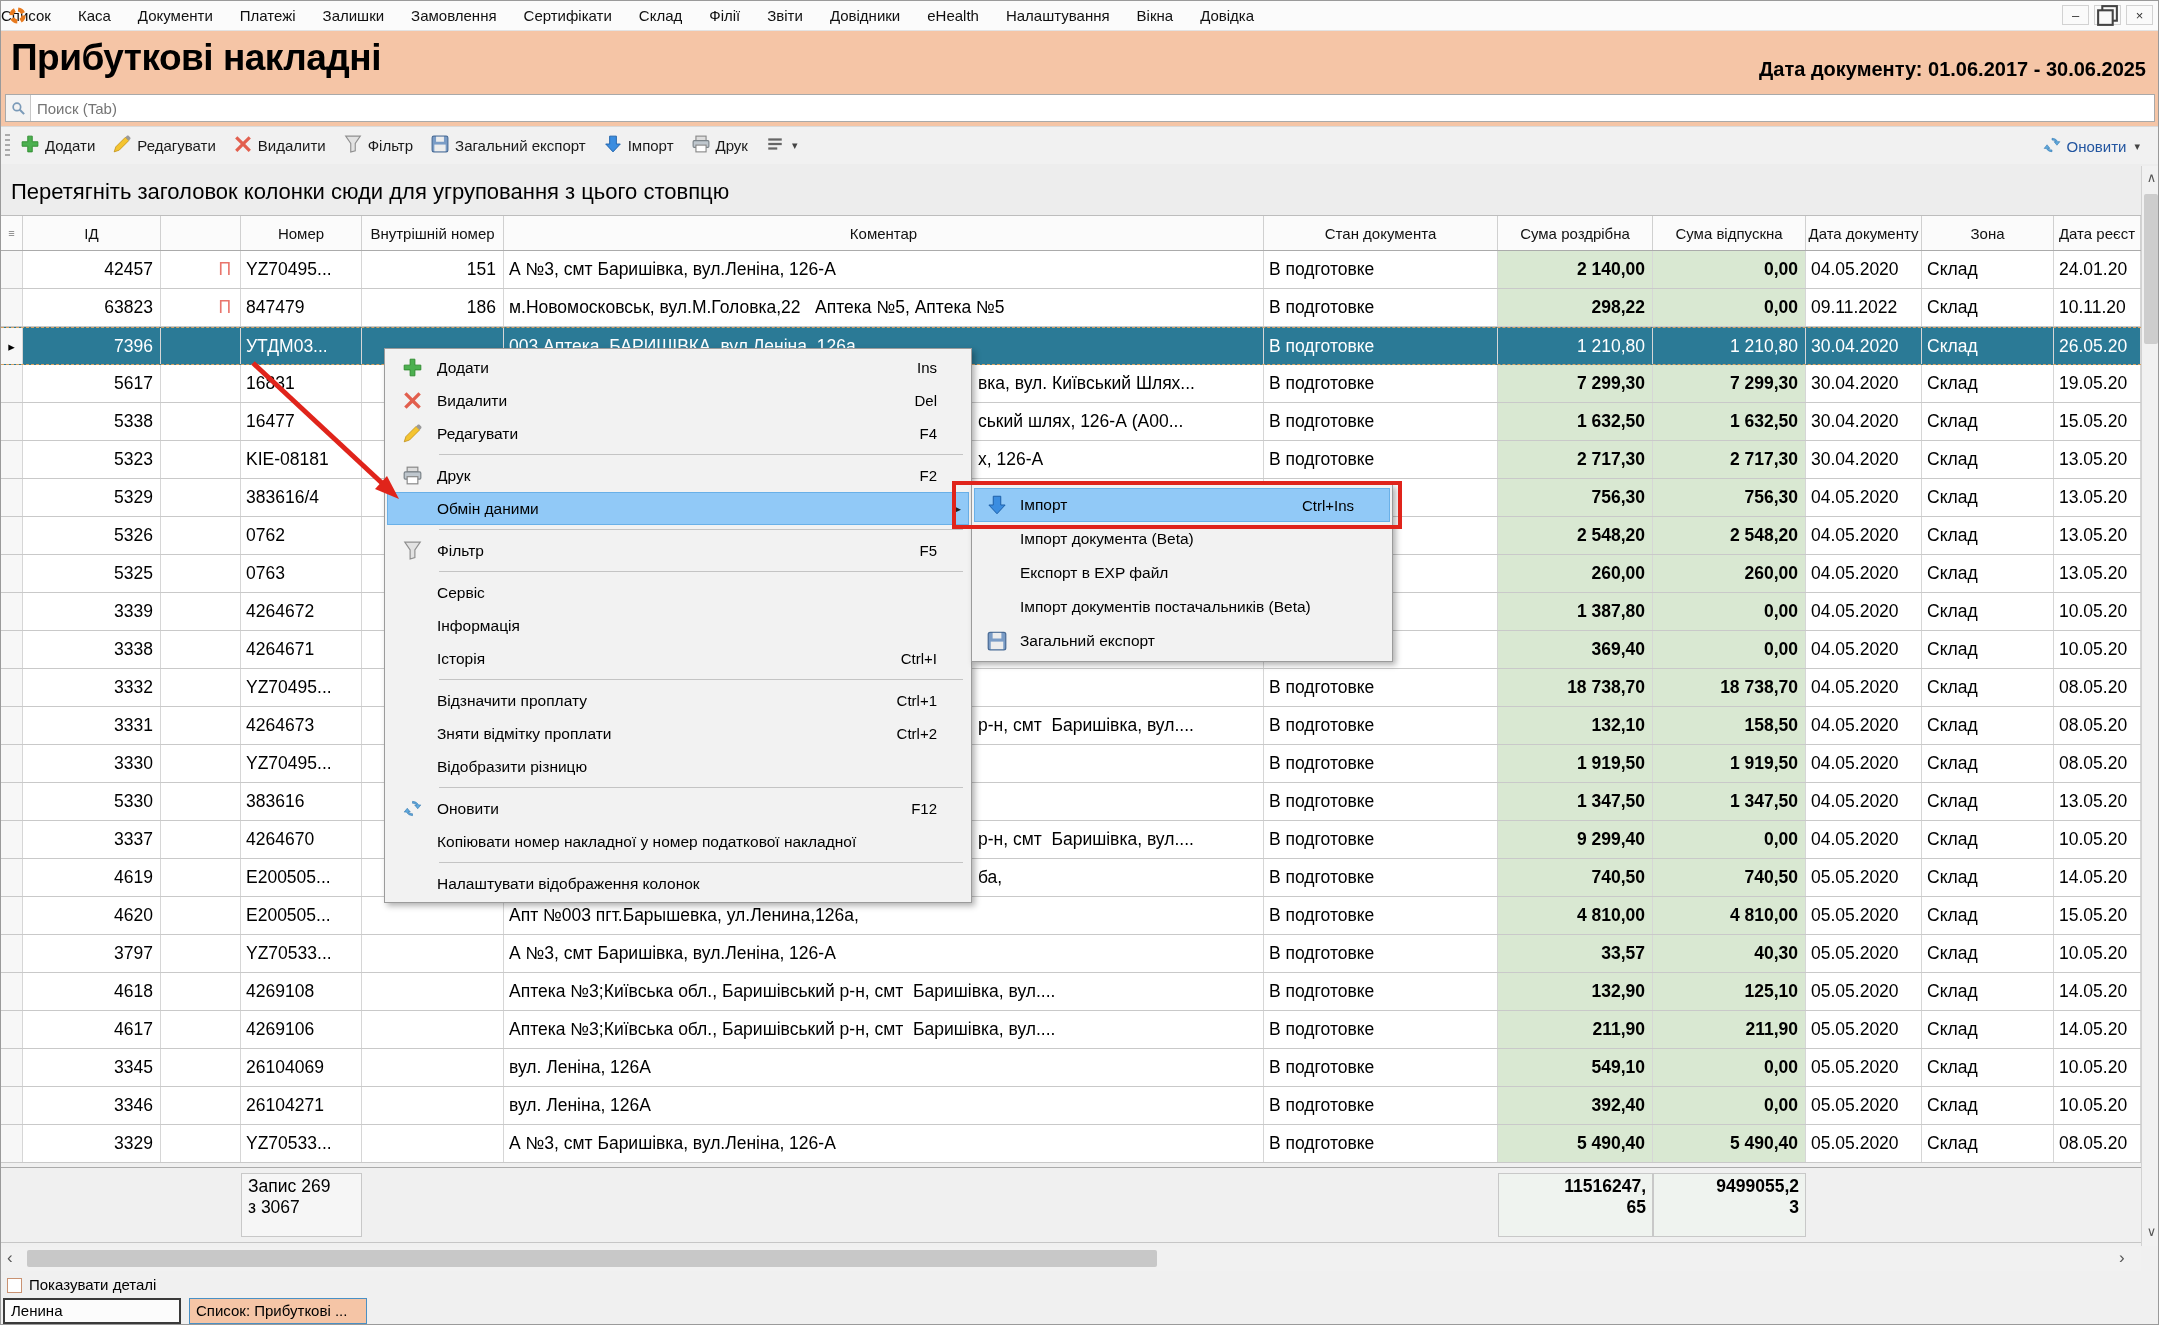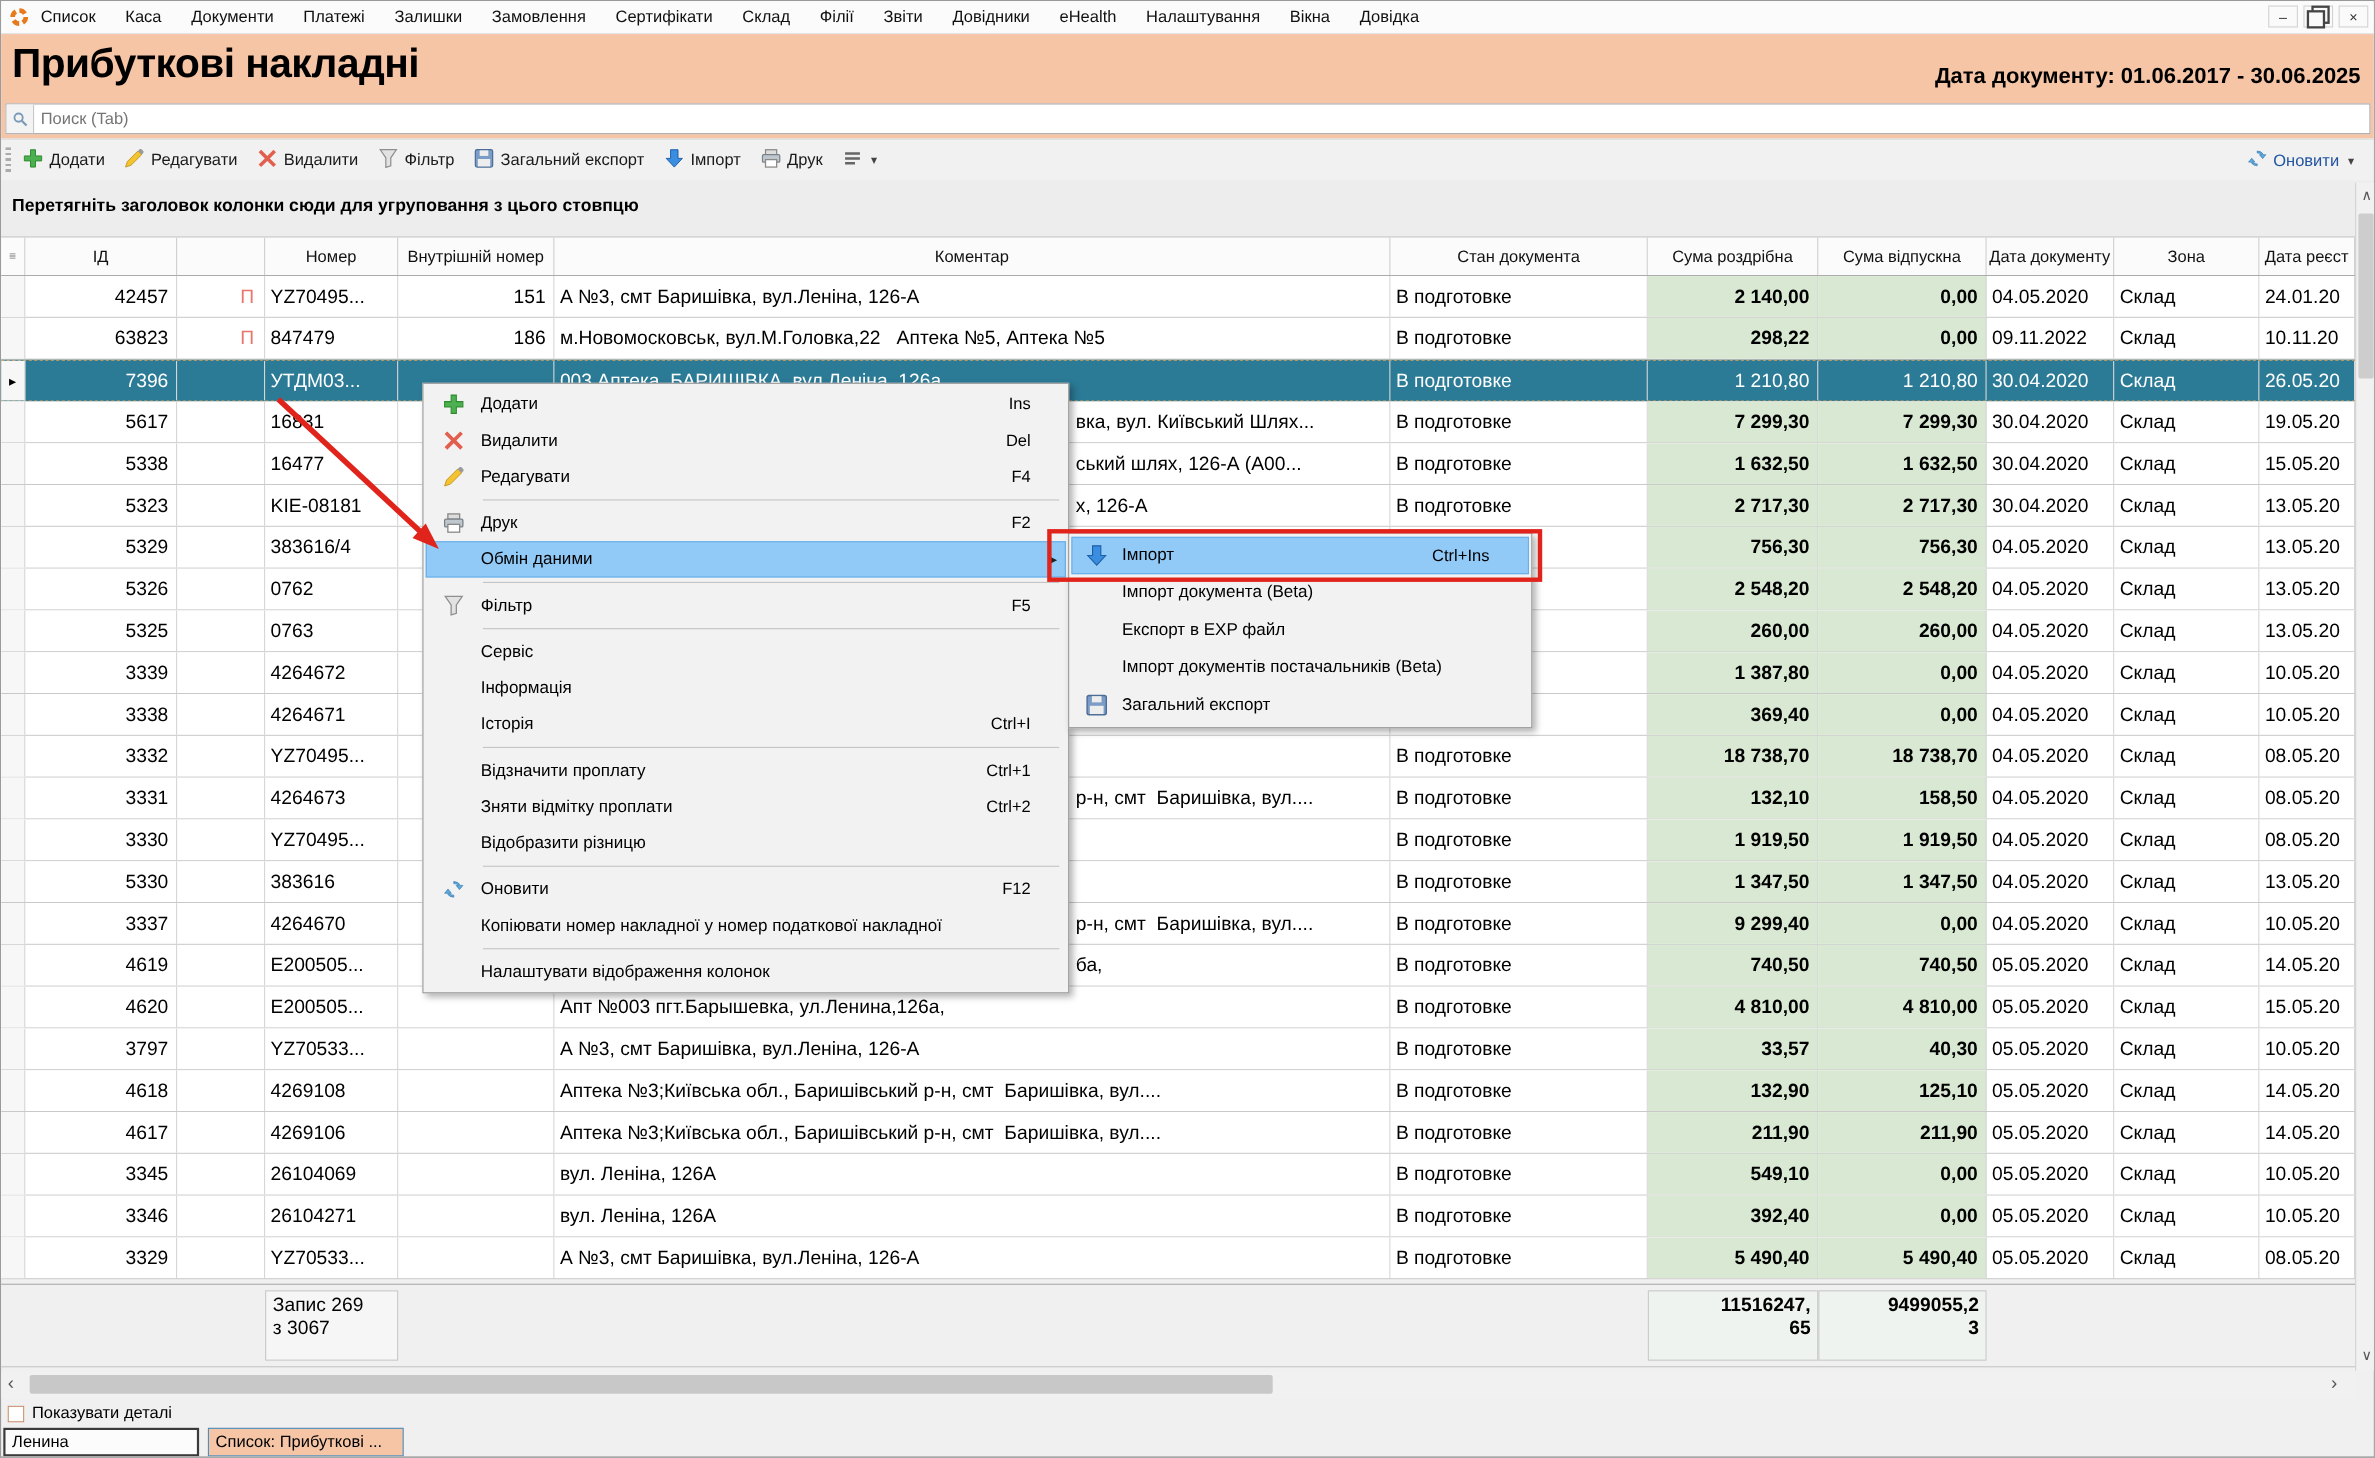--- a/index.html
+++ b/index.html
@@ -2,21 +2,21 @@
 <html><head>
 <meta charset="utf-8">
 <style>
   * { margin:0; padding:0; box-sizing:border-box; }
   html,body { background:#777; }
   #screen { position:relative; width:2159px; height:1325px; background:#F0F0F0;
             font-family:"Liberation Sans", sans-serif; overflow:hidden; border:1px solid #9a9a9a; }
 
   
   .menubar { position:absolute; left:0; top:0; width:100%; height:30px; background:#FBFBFB;
-             border-bottom:1px solid #E3E3E3; display:flex; align-items:center; padding-left:36px; gap:27px; }
+             border-bottom:1px solid #E3E3E3; display:flex; align-items:center; gap:27px; }
   .menu-item-top { font-size:15px; color:#101010; cursor:default; }
   .applogo { position:absolute; left:8px; top:6px; width:17px; height:17px; }
   .winbtns { position:absolute; right:5px; top:4px; display:flex; gap:5px; }
   .wb { width:27px; height:20px; border:1px solid #D2D2D2; background:#FAFAFA; display:flex;
         align-items:center; justify-content:center; font-size:13px; color:#333; }
 
   
   .band { position:absolute; left:0; top:30px; width:100%; height:95px; background:var(--peach,#F5C5A6); }
   .page-title { position:absolute; left:10px; top:36px; font-size:37px; font-weight:bold; color:#000; letter-spacing:-0.5px; }
   .date-range { position:absolute; right:12px; top:57px; font-size:20px; font-weight:bold; color:#000; }
@@ -37,21 +37,21 @@
   .tbtn { display:flex; align-items:center; gap:6px; font-size:15px; color:#1a1a1a; cursor:default; }
   .tbtn svg { width:18px; height:18px; }
   .caret { font-size:11px; color:#444; margin-left:2px; }
   .refresh-btn { position:absolute; right:18px; top:0; height:38px; display:flex; align-items:center;
                  gap:6px; font-size:15px; color:#1a1a1a; }
   .refresh-btn svg { width:18px; height:18px; }
 
   
   .groupbar { position:absolute; left:0; top:163px; width:100%; height:52px; background:#EDEDED;
               border-bottom:1px solid #BDBDBD; }
-  .groupbar span { position:absolute; left:10px; top:15px; font-weight:bold; font-size:16px; color:#000; }
+  .groupbar span { position:absolute; left:10px; top:15px; font-weight:normal; font-size:22px; color:#000; }
 
   
   .thead { position:absolute; left:0; top:215px; width:2140px; height:35px; background:#FBFBFB;
            display:flex; border-bottom:1px solid #ABABAB; }
   .hcell { height:100%; border-right:1px solid #D0D0D0; font-size:15px; color:#111; display:flex;
            align-items:center; justify-content:center; overflow:hidden; flex:none; white-space:pre; }
   .rows { position:absolute; left:0; top:250px; width:2140px; background:#fff; }
   .trow { display:flex; height:38px; border-bottom:1px solid #C9C9C9; background:#fff; }
   .cell { height:100%; border-right:1px solid #D6D6D6; font-size:17.5px; color:#000; display:flex;
           align-items:center; overflow:hidden; flex:none; white-space:pre; }

